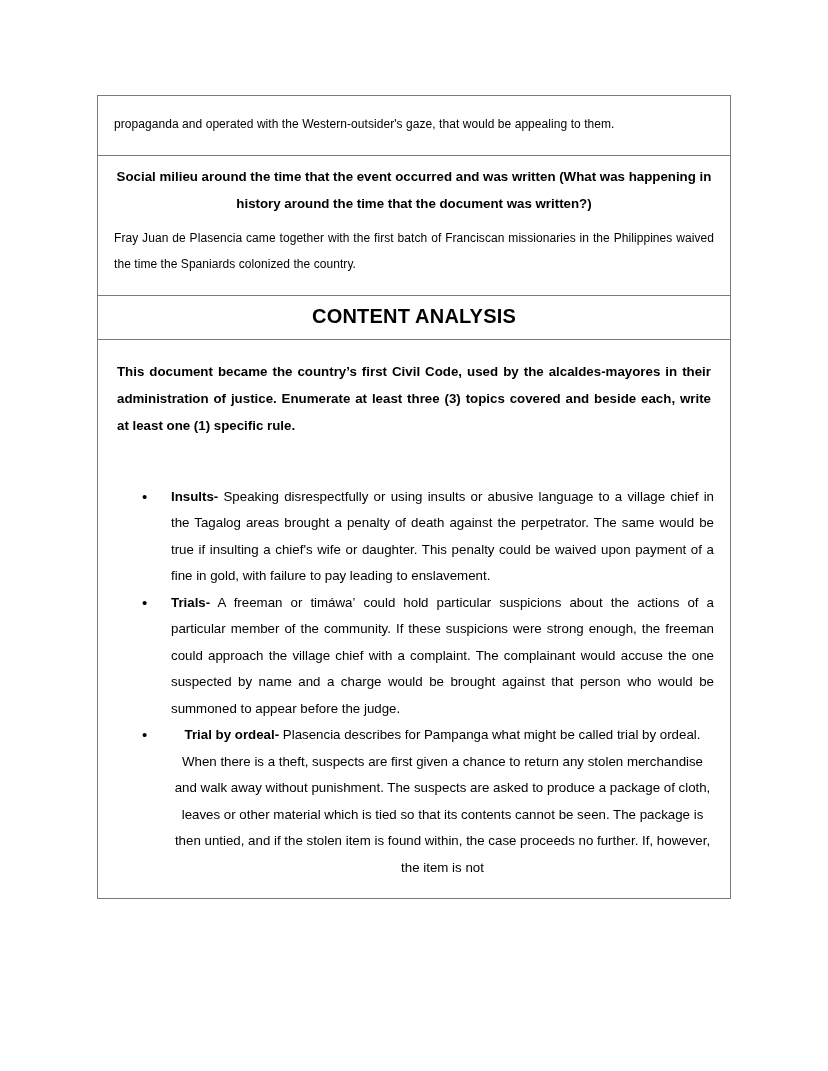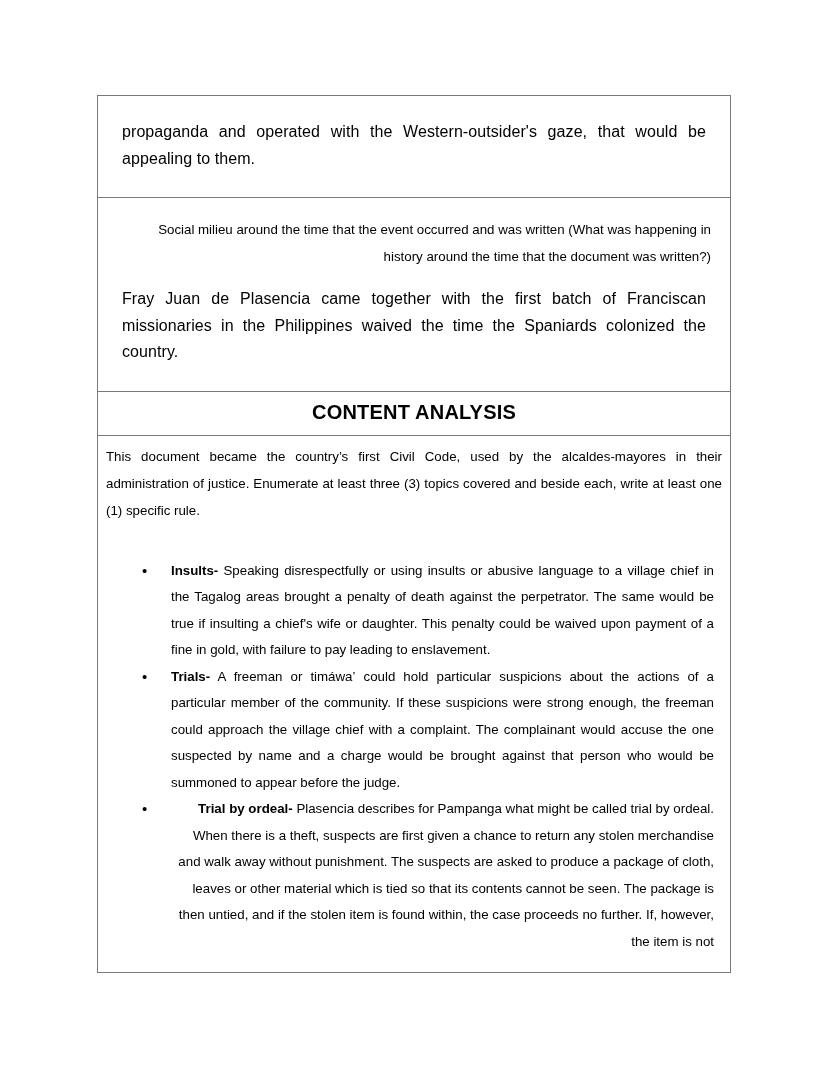--- a/index.html
+++ b/index.html
@@ -33,54 +33,54 @@
   }
 
   .doc-table td {
     border: 1px solid #7a7a7a;
     padding: 7px 8px 9px 8px;
     vertical-align: top;
   }
 
   
   .body-text {
-    font-size: 16px;
+    font-size: 12px;
     line-height: 26.5px;
     text-align: justify;
     text-justify: inter-word;
-    margin: 16px;
+    margin: 8px;
     letter-spacing: 0.005em;
   }
   .body-text.nojustify {
     text-align: left;
   }
 
   .q-head {
     font-size: 13.3px;
     line-height: 27px;
-    font-weight: normal;
-    margin: 11px;
-    text-align: right;
+    font-weight: bold;
+    margin: 0;
+    text-align: center;
   }
 
   .section-title {
     font-size: 20px;
     line-height: 22px;
     font-weight: bold;
     text-align: center;
     letter-spacing: 0.2px;
     margin: 0;
     padding: 2px 0 3px 0;
   }
 
   .instruction {
     font-size: 13.3px;
     line-height: 27px;
-    font-weight: normal;
-    margin: 0;
+    font-weight: bold;
+    margin: 11px;
     text-align: justify;
     text-justify: inter-word;
   }
 
   
   .bullets {
     list-style: none;
     margin: 8px;
     padding: 0;
   }
@@ -95,21 +95,21 @@
   }
   .bullets > li::before {
     content: "\2022";
     position: absolute;
     left: 28px;
     top: 0;
     font-size: 15px;
     line-height: 26.5px;
   }
   .bullets > li.last-open {
-    text-align: right;
+    text-align: center;
   }
   .bullets > li .lead {
     font-weight: bold;
   }
   .spacer-line {
     height: 26px;
   }
   .content-cell {
     padding-right: 4px;
     padding-left: 8px;

